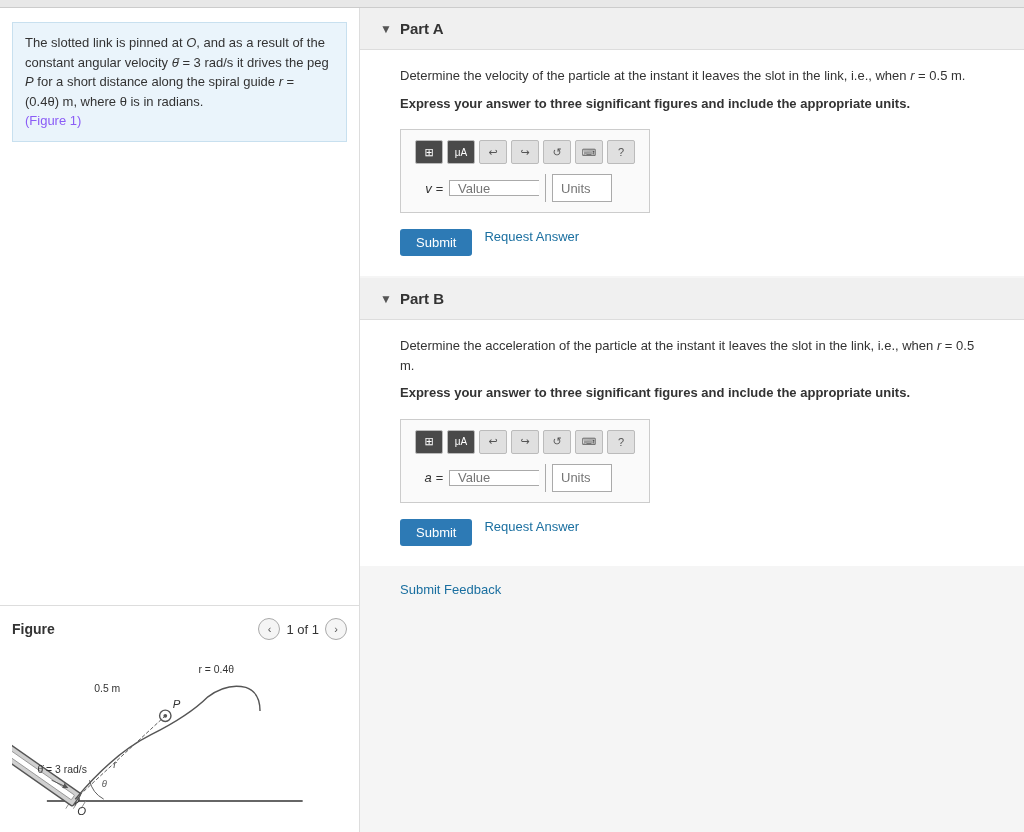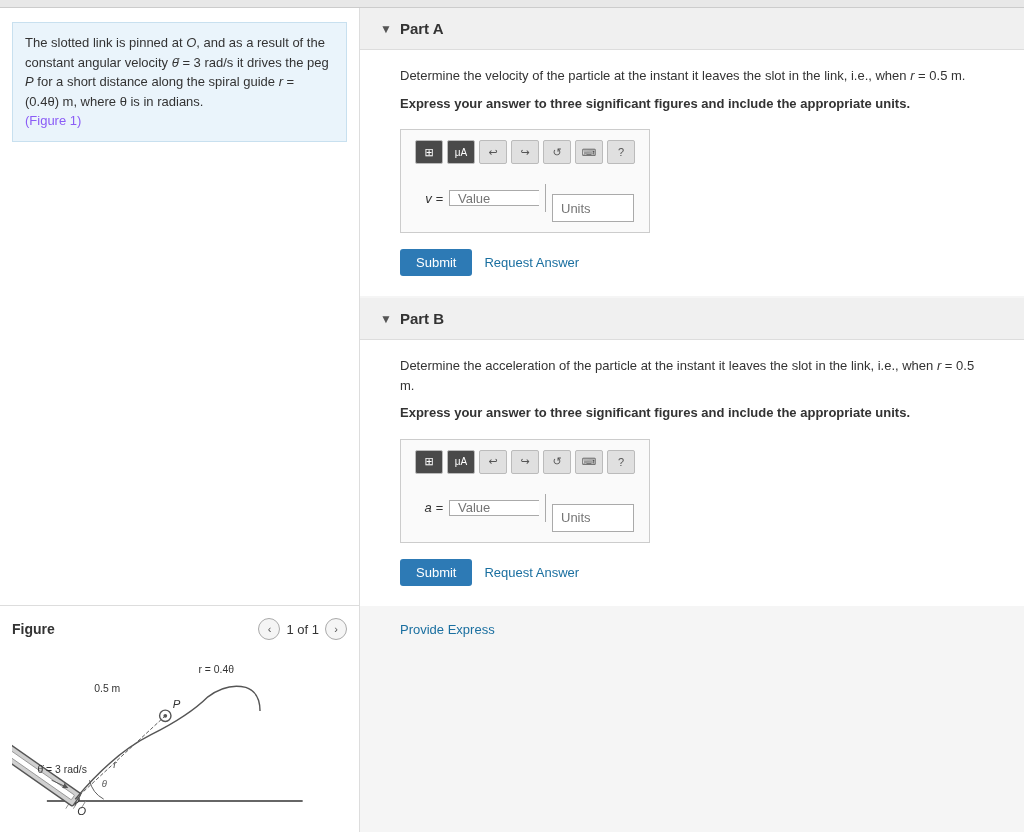--- a/index.html
+++ b/index.html
@@ -188,35 +188,34 @@
       border: 1px solid #aaa;
       padding: 4px 8px;
       font-size: 13px;
       color: #aaa;
       background: #fff;
       border-right: none;
       outline: none;
     }
 
     .units-input {
-      width: 82px;
+      width: 60px;
       height: 28px;
       border: 1px solid #aaa;
       padding: 4px 8px;
       font-size: 13px;
       color: #aaa;
       background: #fff;
       border-left: 1px solid #aaa;
       outline: none;
-      margin-top: 20px;
     }
 
     .action-row {
       display: flex;
-      align-items: center;
+      align-items: flex-start;
       gap: 12px;
       margin-top: 4px;
     }
 
     .submit-btn {
       background: #2d7ab5;
       color: white;
       border: none;
       padding: 6px 16px;
       font-size: 13px;
@@ -404,16 +403,16 @@
           </div>
         </div>
 
         <div class="action-row">
           <button class="submit-btn">Submit</button>
           <a class="request-answer-link" href="#">Request Answer</a>
         </div>
       </div>
     </div>
 
-    <a class="feedback-link" href="#">Provide Express</a>
+    <a class="feedback-link" href="#">Submit Feedback</a>
 
   </div>
 </div>
 
 </body></html>

